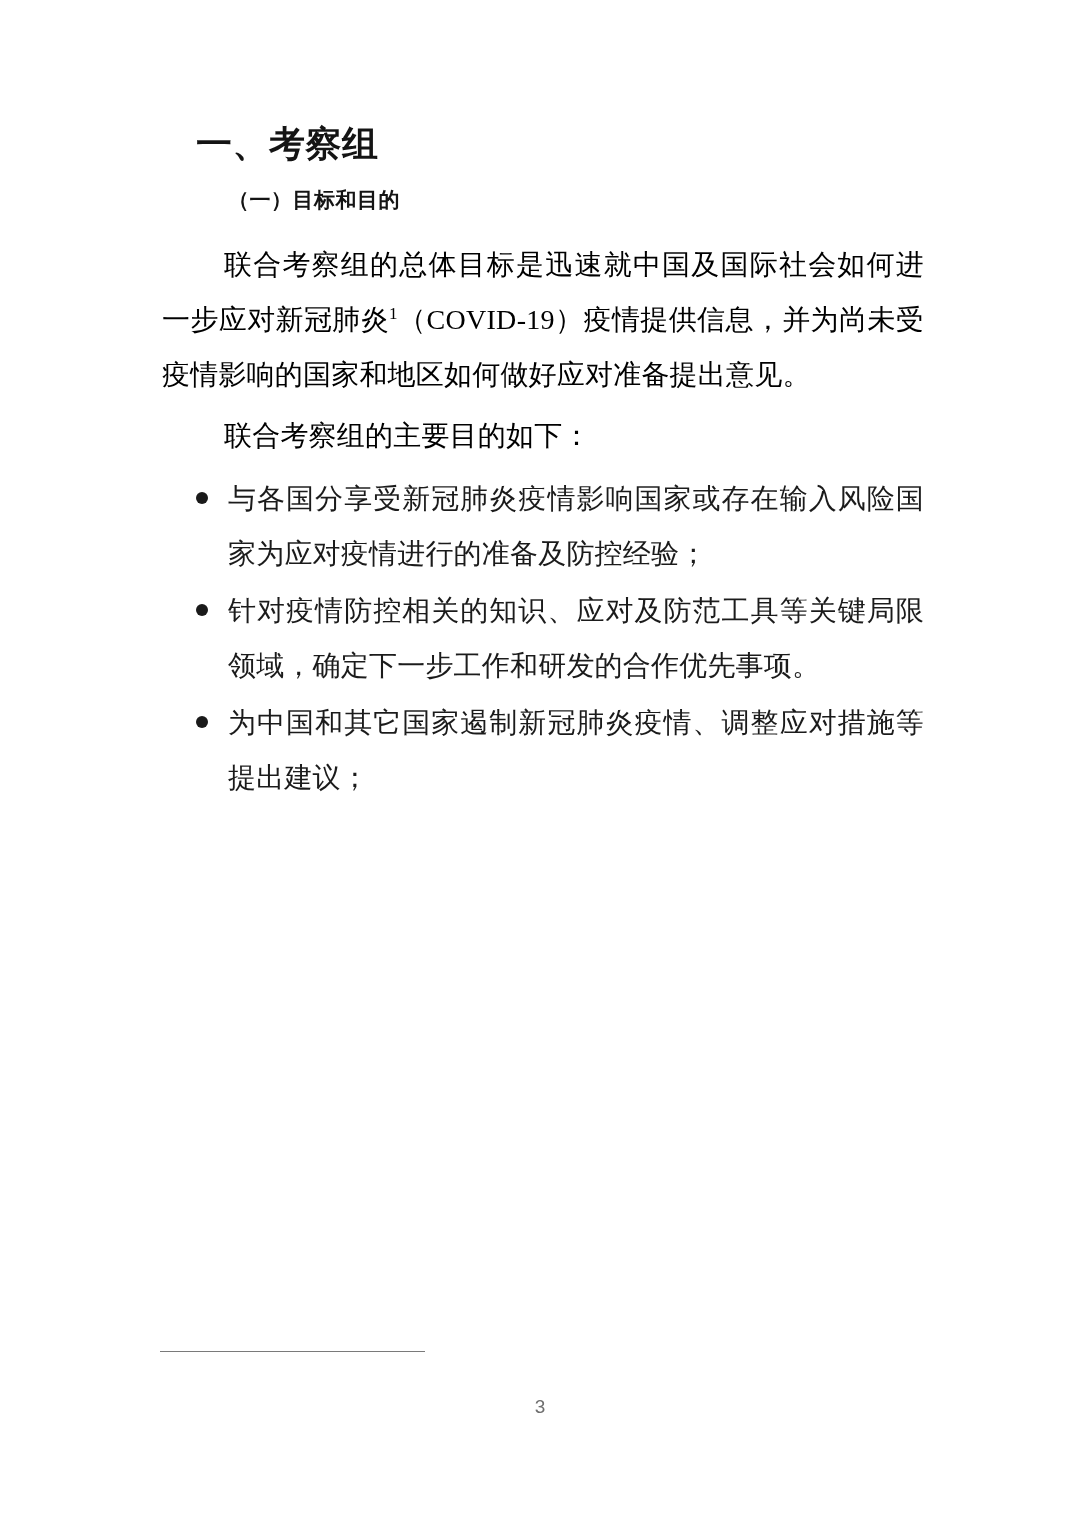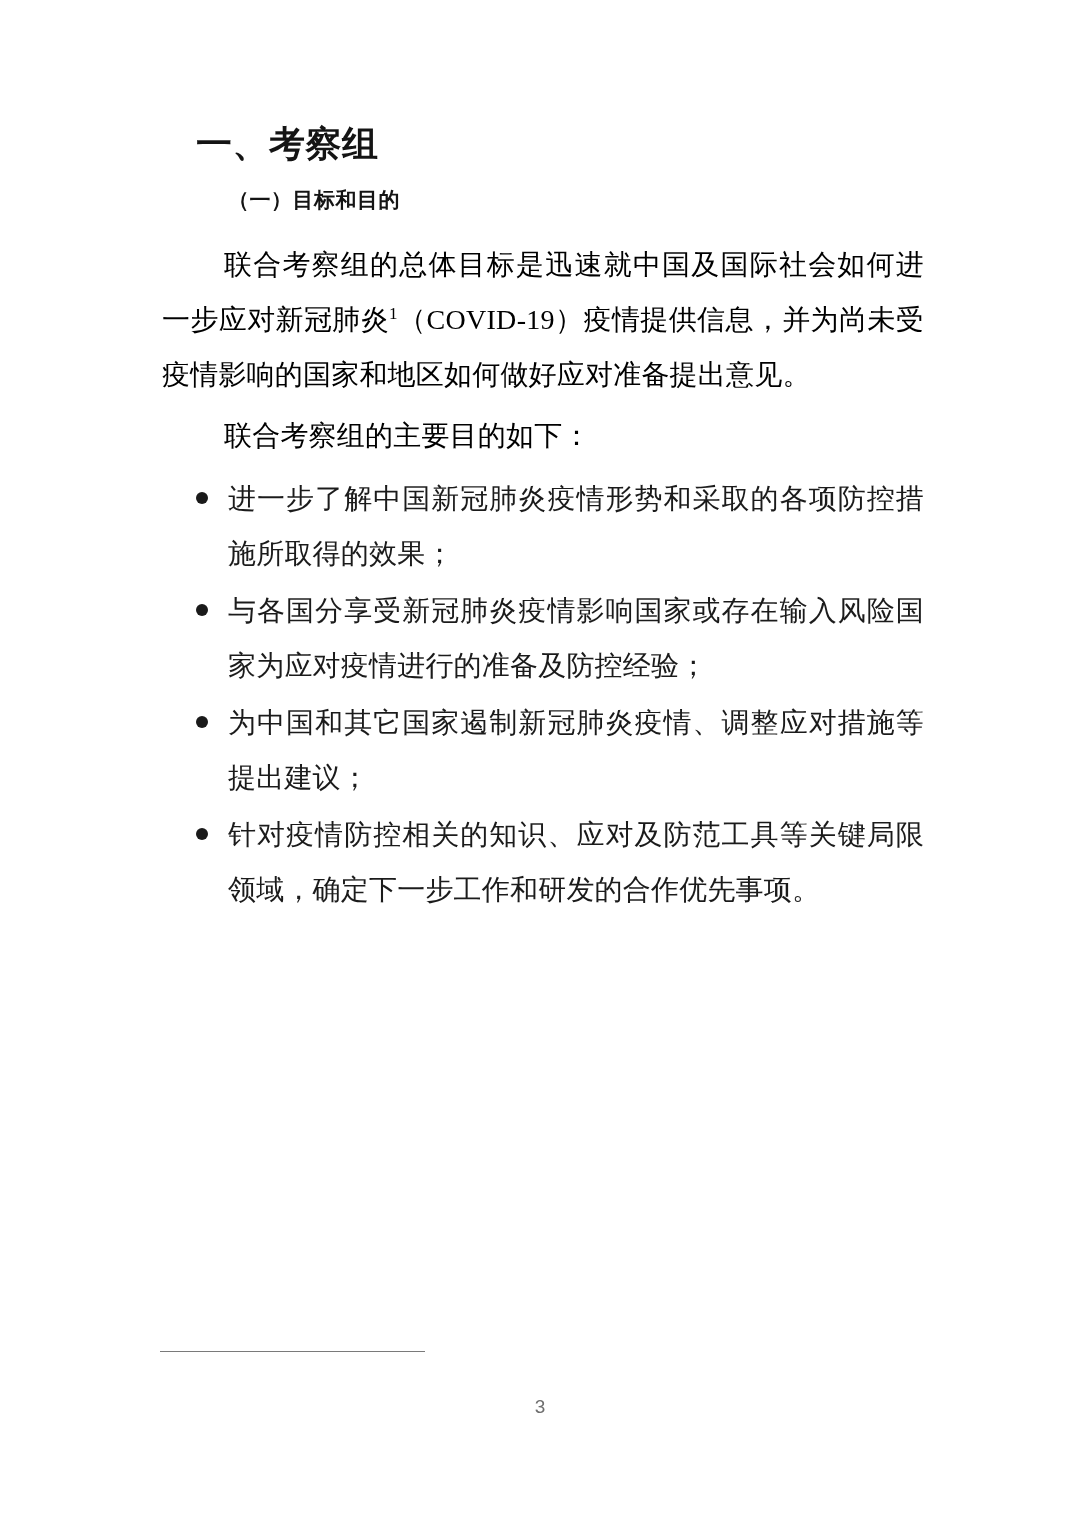--- a/index.html
+++ b/index.html
@@ -162,33 +162,29 @@
 
     <p class="para">
       <span>联合考察组的总体目标是迅速就中国及国际社会如何进一步应对新冠肺炎</span><sup class="fn">1</sup><span class="latin">（COVID-19）</span><span>疫情提供信息，并为尚未受疫情影响的国家和地区如何做好应对准备提出意见。</span>
     </p>
 
     <p class="para">联合考察组的主要目的如下：</p>
 
     <ul class="bullets">
       <li>
         <span class="dot"></span>
-        <span>进一步了解中国新冠肺炎疫情形势和采取的各项防控措施所取得的效果；</span>
-      </li>
-      <li>
-        <span class="dot"></span>
         <span>与各国分享受新冠肺炎疫情影响国家或存在输入风险国家为应对疫情进行的准备及防控经验；</span>
       </li>
       <li>
         <span class="dot"></span>
-        <span>为中国和其它国家遏制新冠肺炎疫情、调整应对措施等提出建议；</span>
+        <span>针对疫情防控相关的知识、应对及防范工具等关键局限领域，确定下一步工作和研发的合作优先事项。</span>
       </li>
       <li>
         <span class="dot"></span>
-        <span>针对疫情防控相关的知识、应对及防范工具等关键局限领域，确定下一步工作和研发的合作优先事项。</span>
+        <span>为中国和其它国家遏制新冠肺炎疫情、调整应对措施等提出建议；</span>
       </li>
     </ul>
 
 
 
   </div>
 
   <div class="footnote-rule"></div>
 
 

